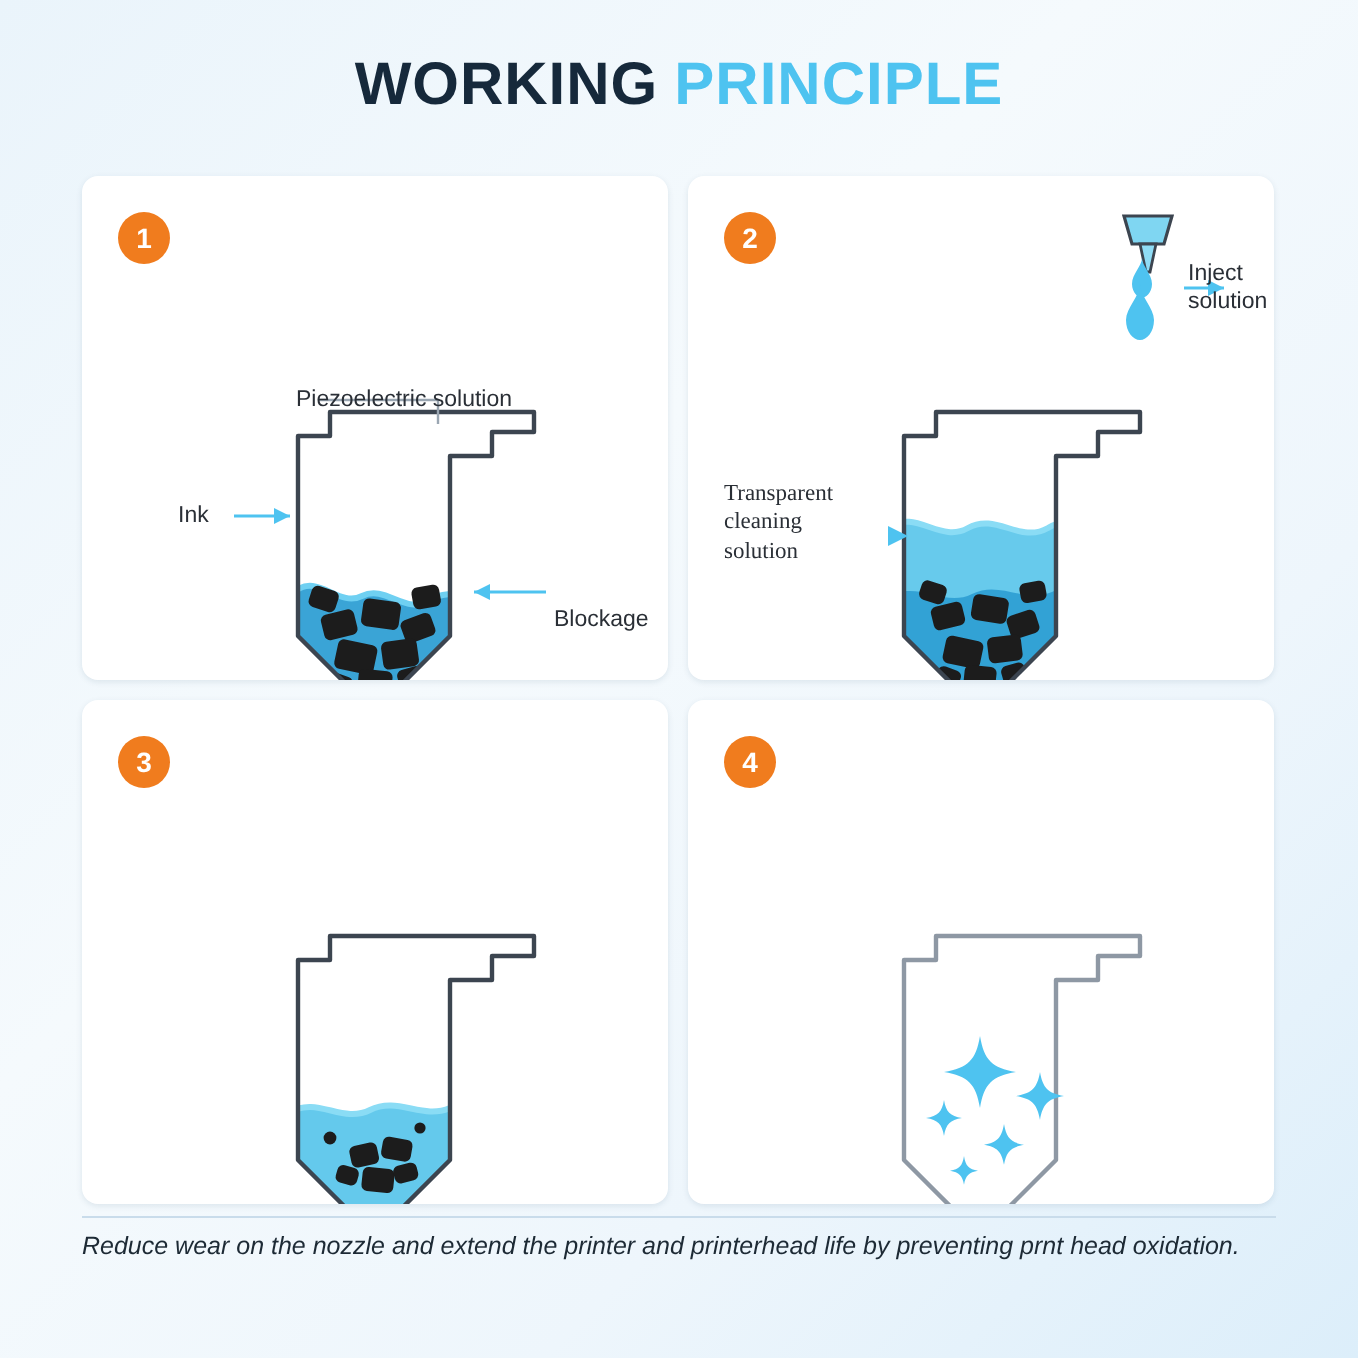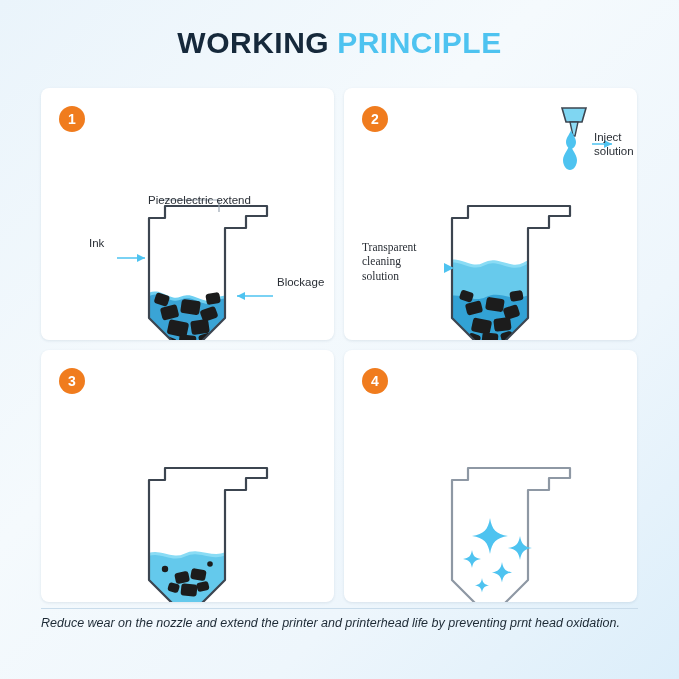--- a/index.html
+++ b/index.html
@@ -145,23 +145,23 @@
         <line x1="178" y1="124" x2="178" y2="112" stroke="#9aa6b2" stroke-width="1.2"></line>
         <line x1="118" y1="112" x2="178" y2="112" stroke="#9aa6b2" stroke-width="1.2"></line>
         <g stroke="#4ec3f0" stroke-width="1.6" fill="none">
           <line x1="76" y1="170" x2="104" y2="170"></line>
           <polygon points="104,170 96,166 96,174" fill="#4ec3f0" stroke="none"></polygon>
           <line x1="232" y1="208" x2="196" y2="208"></line>
           <polygon points="196,208 204,204 204,212" fill="#4ec3f0" stroke="none"></polygon>
         </g>
         <line x1="146" y1="287" x2="146" y2="298" stroke="#9aa6b2" stroke-width="1.2"></line>
       </svg>
-      <div class="lbl" style="top:105px; left:107px;">Piezoelectric extend</div>
-      <div class="lbl" style="top:148px; left:48px;">Ink</div>
-      <div class="lbl" style="top:187px; left:236px;">Blockage</div>
+      <div class="lbl" style="top:105px; left:107px;">Piezoelectric solution</div>
+      <div class="lbl" style="top:163px; left:48px;">Ink</div>
+      <div class="lbl" style="top:215px; left:236px;">Blockage</div>
 
     </div>
 
     <div class="panel">
       <div class="badge">2</div>
       <svg width="293" height="252" viewBox="0 0 293 252">
         <defs>
           <clipPath id="c2">
             <path d="M108 150 L108 230 L146 268 L184 230 L184 150 L184 128 L226 128 L226 118 L124 118 L124 130 L108 130 Z"></path>
           </clipPath>

